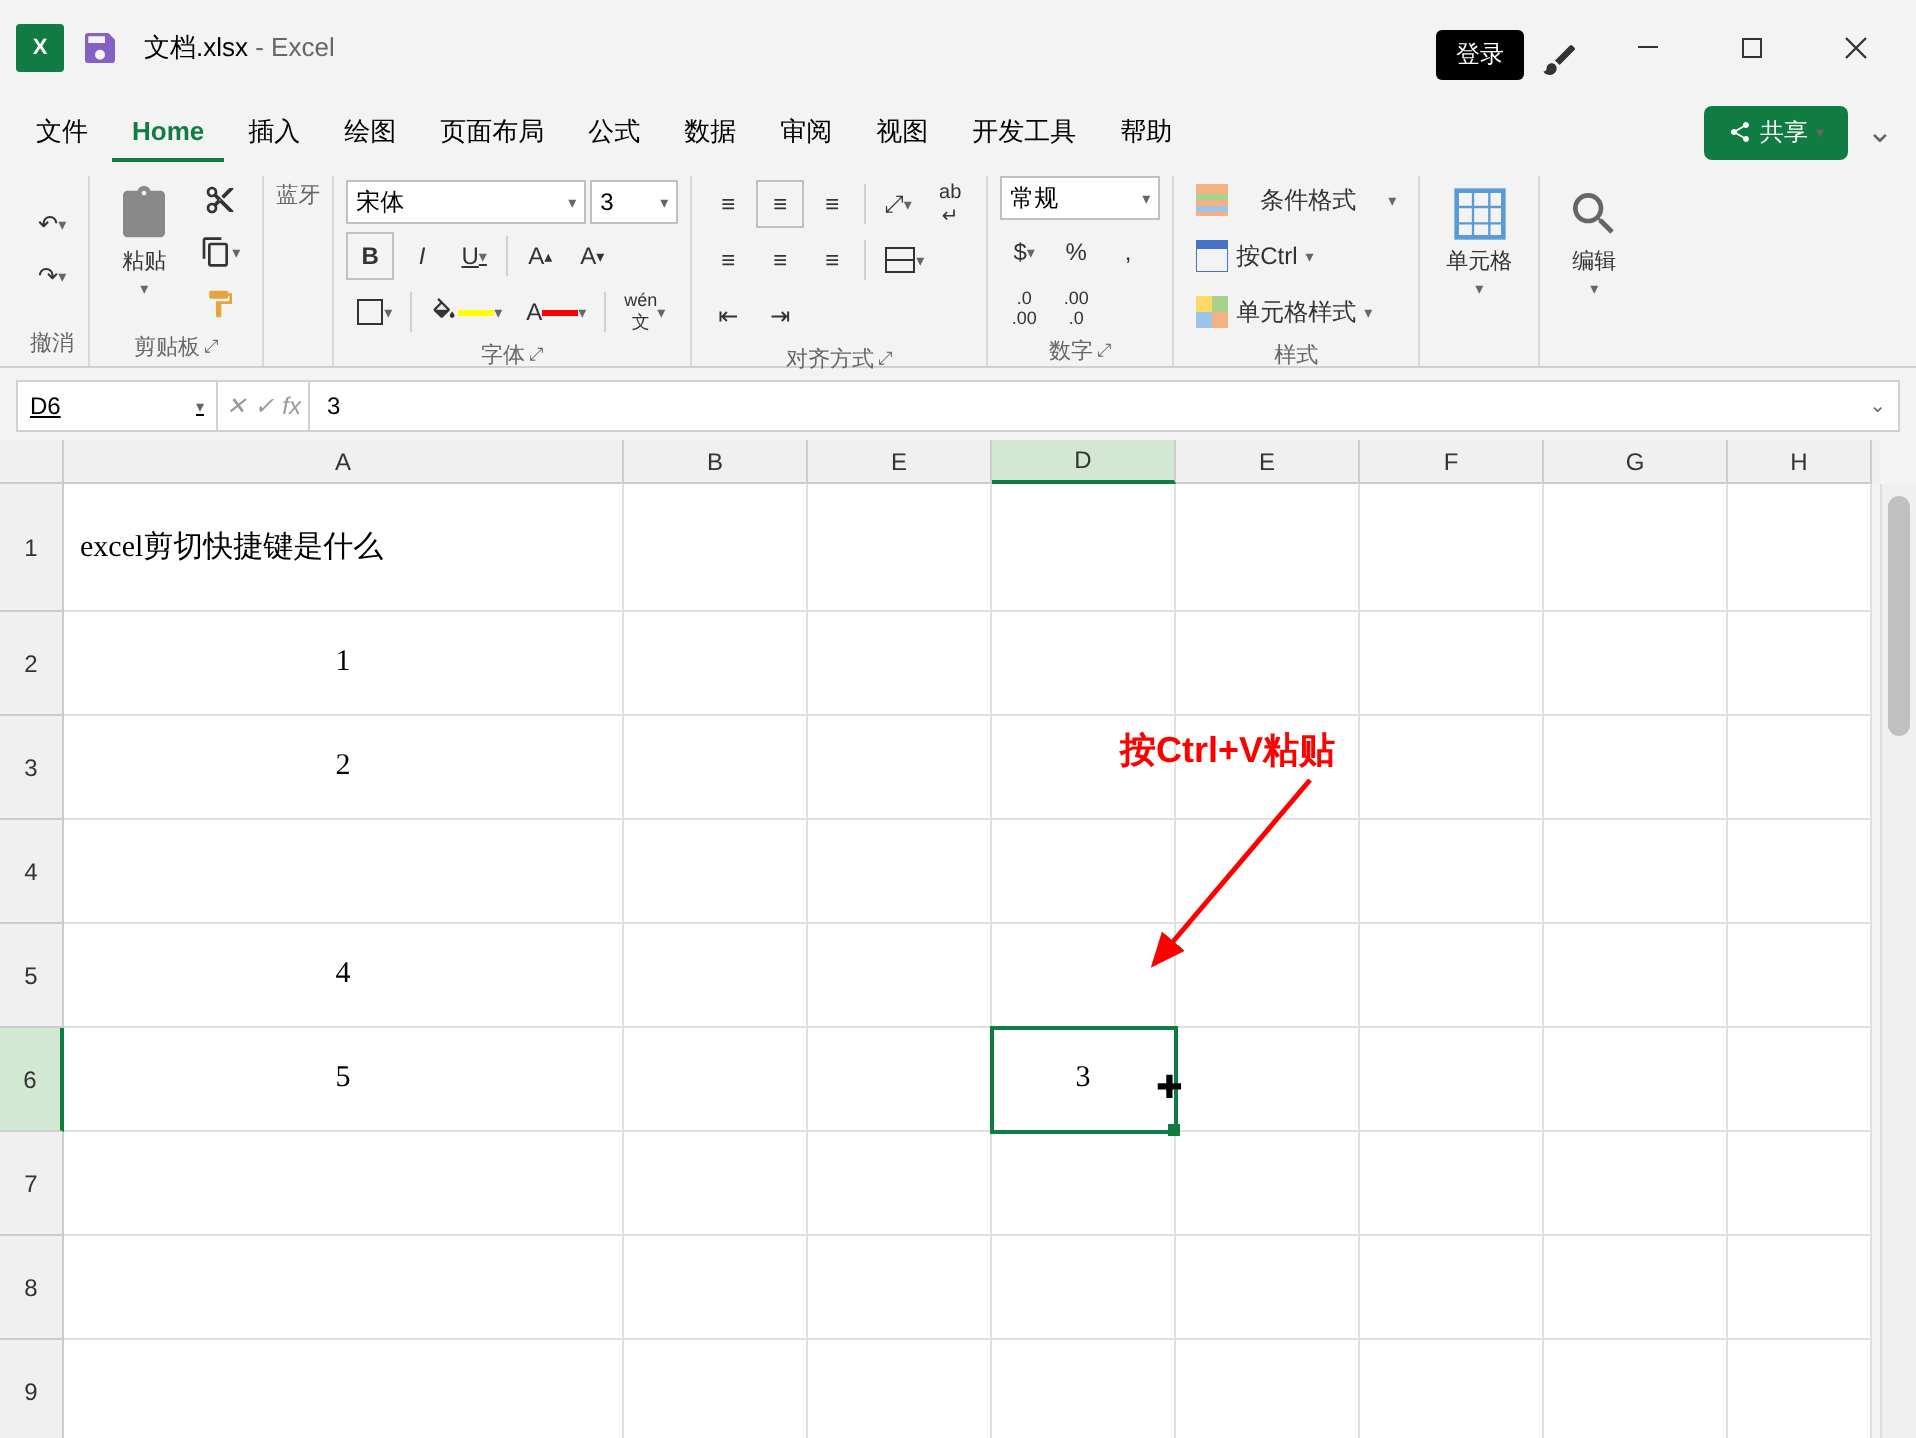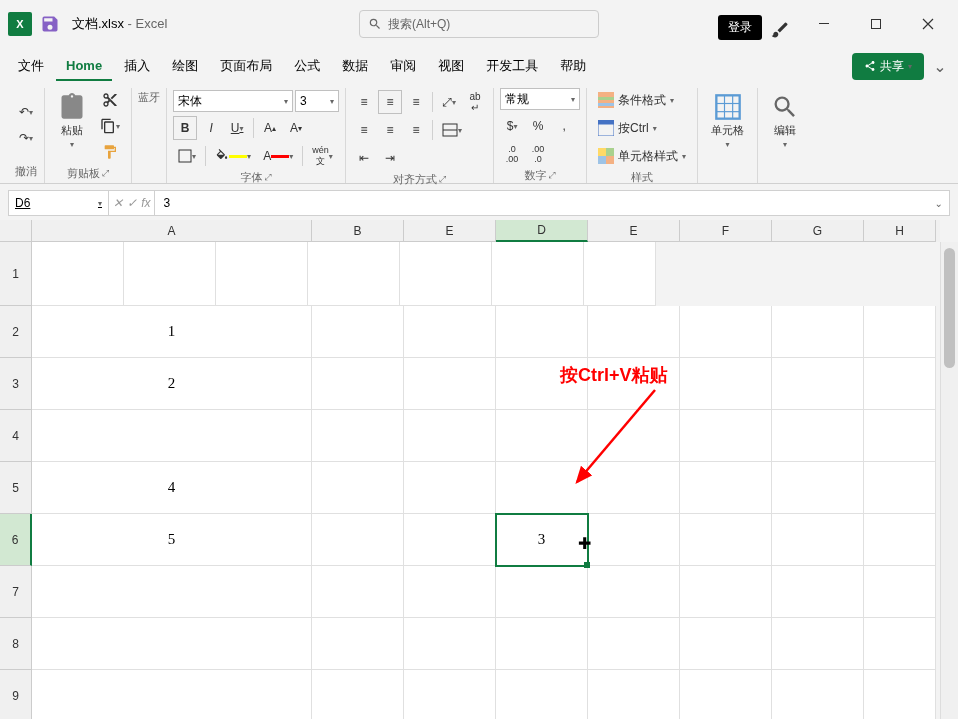--- a/index.html
+++ b/index.html
@@ -79,26 +79,20 @@
 <body>
 
 <div class="titlebar">
   <div class="app-icon">X</div>
   <svg class="save-icon" viewBox="0 0 24 24">
       <path fill="currentColor" d="M17 3H5a2 2 0 00-2 2v14a2 2 0 002 2h14a2 2 0 002-2V7l-4-4zm-5 16a3 3 0 110-6 3 3 0 010 6zm3-10H5V5h10v4z"></path>
     </svg>
   <span class="doc-title">
     <span>文档.xlsx</span><span class="doc-suffix">  -  Excel</span>
   </span>
-  <div class="search-box">
-    <svg viewBox="0 0 24 24">
-        <path fill="currentColor" d="M15.5 14h-.79l-.28-.27A6.471 6.471 0 0016 9.5 6.5 6.5 0 109.5 16c1.61 0 3.09-.59 4.23-1.57l.27.28v.79l5 4.99L20.49 19l-4.99-5zm-6 0C7.01 14 5 11.99 5 9.5S7.01 5 9.5 5 14 7.01 14 9.5 11.99 14 9.5 14z"></path>
-      </svg>
-    <span>搜索(Alt+Q)</span>
-  </div>
   <div class="titlebar-right">
     <div class="login-btn">登录</div>
     <svg class="brush-icon" viewBox="0 0 24 24">
         <path fill="currentColor" d="M7 14c-1.66 0-3 1.34-3 3 0 1.31-1.16 2-2 2 .92 1.22 2.49 2 4 2 2.21 0 4-1.79 4-4 0-1.66-1.34-3-3-3zm13.71-9.37l-1.34-1.34a.996.996 0 00-1.41 0L9 12.25 11.75 15l8.96-8.96a.996.996 0 000-1.41z"></path>
       </svg>
     <div class="win-btn">
         <svg width="12" height="12" viewBox="0 0 12 12">
           <rect x="1" y="5" width="10" height="1" fill="currentColor"></rect>
         </svg>
       </div>
@@ -282,21 +276,21 @@
       </div>
     </div>
     <div class="ribbon-group-label">
         <span>数字</span> 
         <span class="dlg-launcher">⤢</span>
       </div>
   </div>
 
   <div class="ribbon-group">
     <div class="ribbon-group-content vcol" style="gap:4px">
-      <button class="rbtn" style="justify-content:center;gap:4px">
+      <button class="rbtn" style="justify-content:center;gap:16px">
           <svg width="16" height="16" viewBox="0 0 16 16">
             <rect width="16" height="16" fill="#f4b183"></rect>
             <rect y="5" width="16" height="3" fill="#a9d18e"></rect>
             <rect y="11" width="16" height="3" fill="#9dc3e6"></rect>
           </svg>
           <span>条件格式</span> 
           <span class="chev">▾</span>
         </button>
       <button class="rbtn" style="justify-content:flex-start;gap:4px">
           <svg width="16" height="16" viewBox="0 0 16 16">
@@ -383,20 +377,21 @@
       <div class="row-h" style="height: 52px;">3</div>
       <div class="row-h" style="height: 52px;">4</div>
       <div class="row-h" style="height: 52px;">5</div>
       <div class="row-h sel" style="height: 52px;">6</div>
       <div class="row-h" style="height: 52px;">7</div>
       <div class="row-h" style="height: 52px;">8</div>
       <div class="row-h" style="height: 52px;">9</div>
     </div>
   <div class="cells" id="cells">
       <div class="row">
+        <div class="cell c-a" style="width: 280px; height: 64px; justify-content: flex-start; font-weight: normal;">excel剪切快捷键是什么</div>
         <div class="cell" style="width: 92px; height: 64px; justify-content: center;"></div>
         <div class="cell" style="width: 92px; height: 64px; justify-content: center;"></div>
         <div class="cell" style="width: 92px; height: 64px; justify-content: center;"></div>
         <div class="cell" style="width: 92px; height: 64px; justify-content: center;"></div>
         <div class="cell" style="width: 92px; height: 64px; justify-content: center;"></div>
         <div class="cell" style="width: 92px; height: 64px; justify-content: center;"></div>
         <div class="cell" style="width: 72px; height: 64px; justify-content: center;"></div>
       </div>
       <div class="row">
         <div class="cell c-a" style="width: 280px; height: 52px;">1</div>

